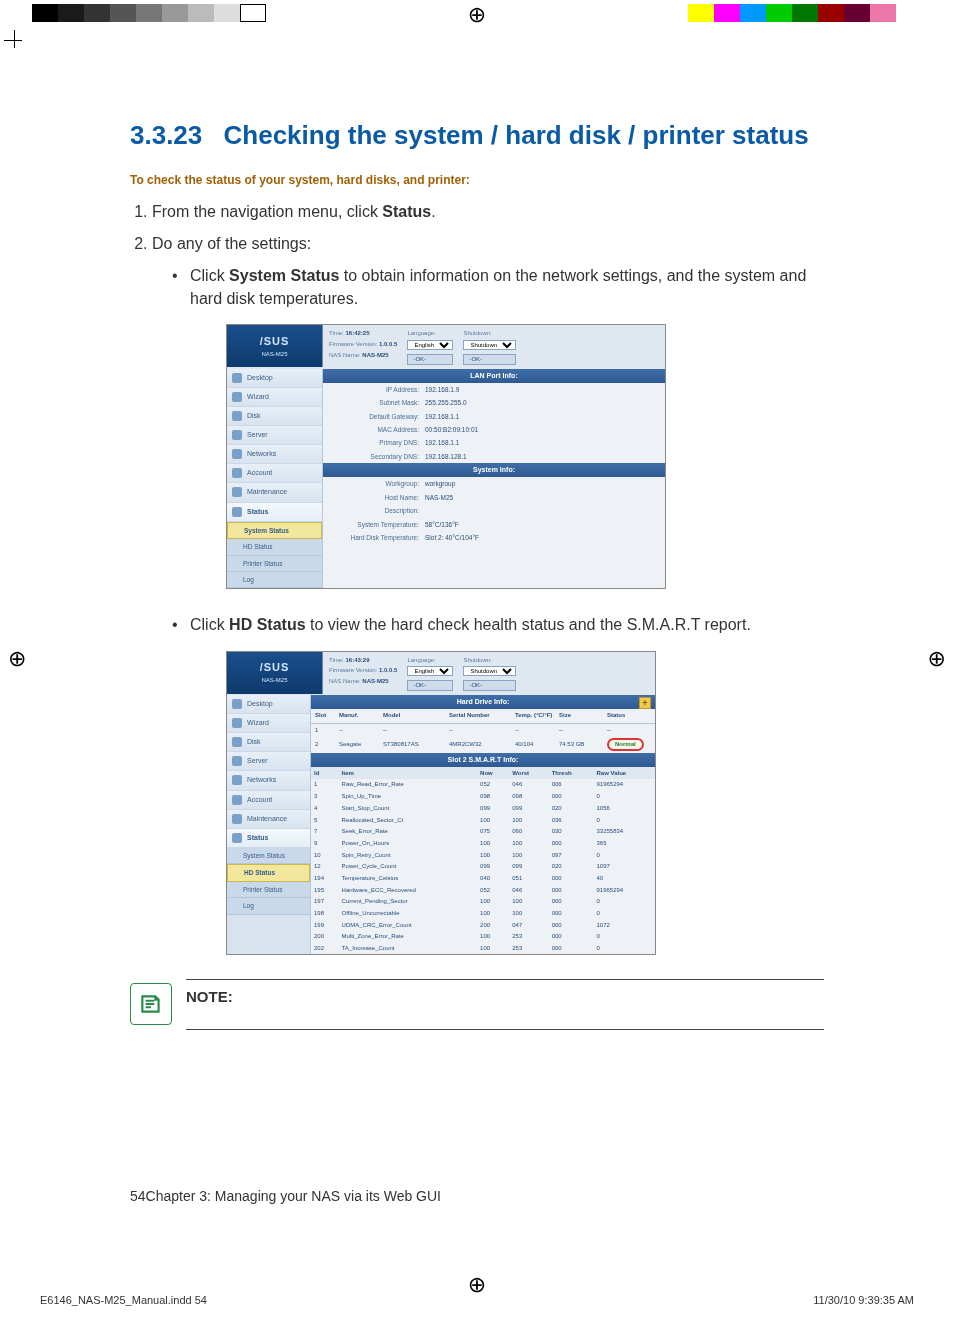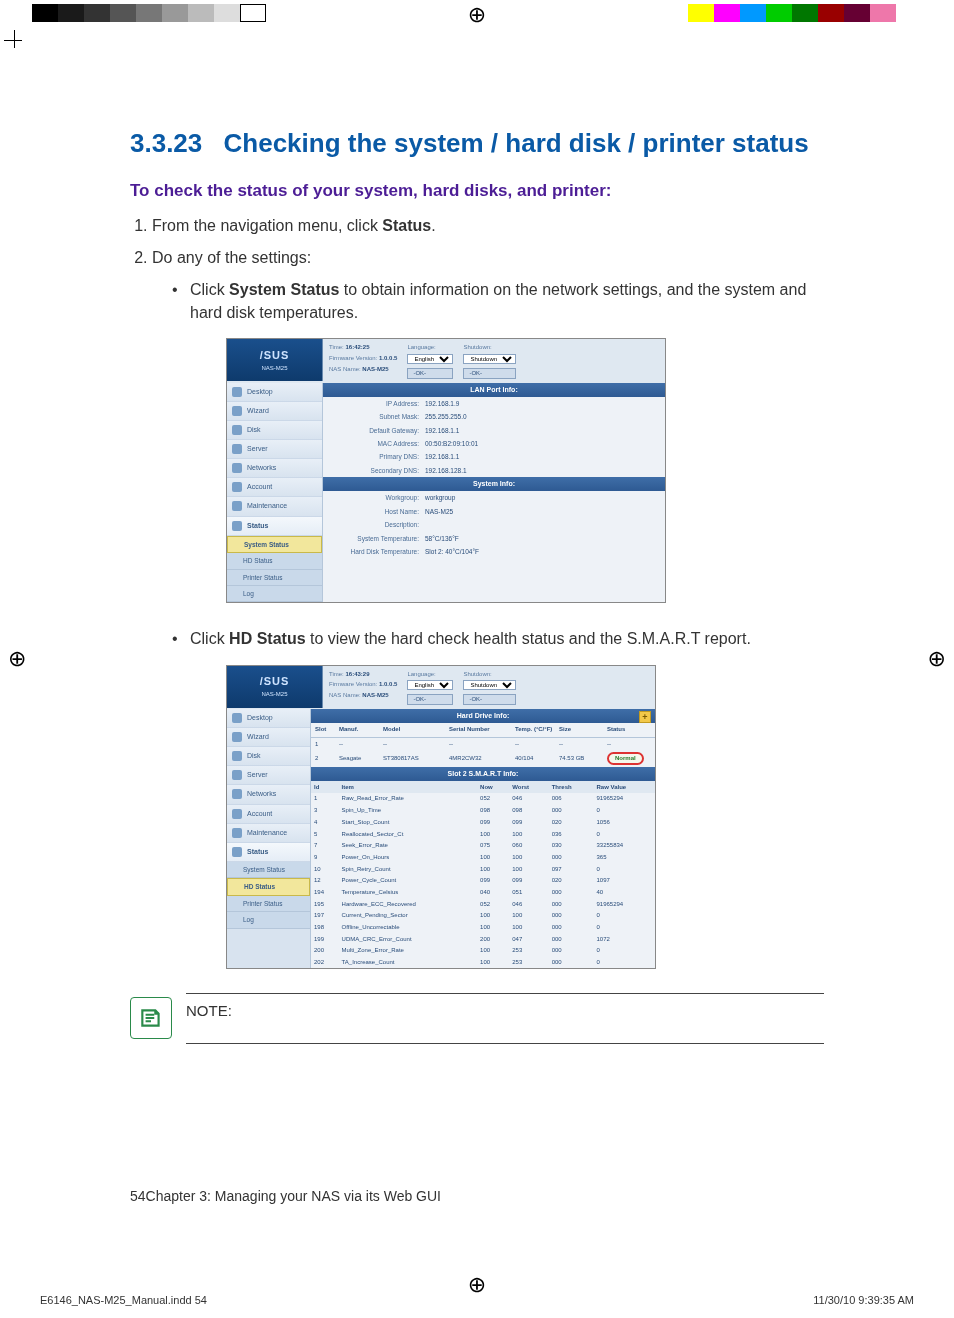--- a/index.html
+++ b/index.html
@@ -32,27 +32,26 @@
   .page {
     position: absolute;
     top: 50px; left: 40px; right: 40px; bottom: 50px;
     padding: 70px 90px 40px 90px;
   }
   h2.section-title {
     color: #0a5aa6;
     font-size: 26px;
     font-weight: 700;
     margin-bottom: 22px;
-    margin-top: 8px;
   }
   h2.section-title .num { margin-right: 14px; }
   .lead {
     font-weight: 700;
-    color: #4c1d95;
-    font-size: 17px;
+    color: #a16207;
+    font-size: 12px;
     margin-bottom: 14px;
   }
   ol.steps { list-style: decimal; margin-left: 22px; color: #333; font-size: 16px; }
   ol.steps > li { margin-bottom: 10px; line-height: 1.4; }
   ul.sub { list-style: none; margin-left: 20px; margin-top: 8px; }
   ul.sub > li { position: relative; padding-left: 18px; line-height: 1.45; }
   ul.sub > li::before { content: "•"; position: absolute; left: 0; top: 0; }
   b { font-weight: 700; }
 
   
@@ -114,21 +113,21 @@
   .plus { position:absolute; right:4px; top:2px; width:12px; height:12px; background:#f2c84a; border:1px solid #c29a20; color:#7a5a00; font-size:9px; line-height:11px; text-align:center; font-weight:bold; }
 
   
   .note-wrap { margin-top: 22px; display:flex; gap:14px; }
   .note-icon {
     width:42px; height:42px; border:1px solid #2a8a4a; border-radius:4px;
     display:flex; align-items:center; justify-content:center; color:#2a8a4a; font-size:22px;
     flex-shrink:0; margin-top:4px;
   }
   .note-body { flex:1; border-top:1px solid #444; border-bottom:1px solid #444; padding:8px 0 10px 0; }
-  .note-title { font-weight:400; font-size:15px; color:#333; margin-bottom:14px; }
+  .note-title { font-weight:700; font-size:15px; color:#333; margin-bottom:14px; }
   .note-text { font-size:15px; color:#333; line-height:1.4; }
 
   
   .pagefoot {
     position:absolute; bottom: 64px; left: 90px; right: 90px;
     display:flex; justify-content:flex-start; font-size:14px; color:#333;
     border-top: none;
   }
   .imprint {
     position:absolute; bottom: 12px; left: 40px; right: 40px;

